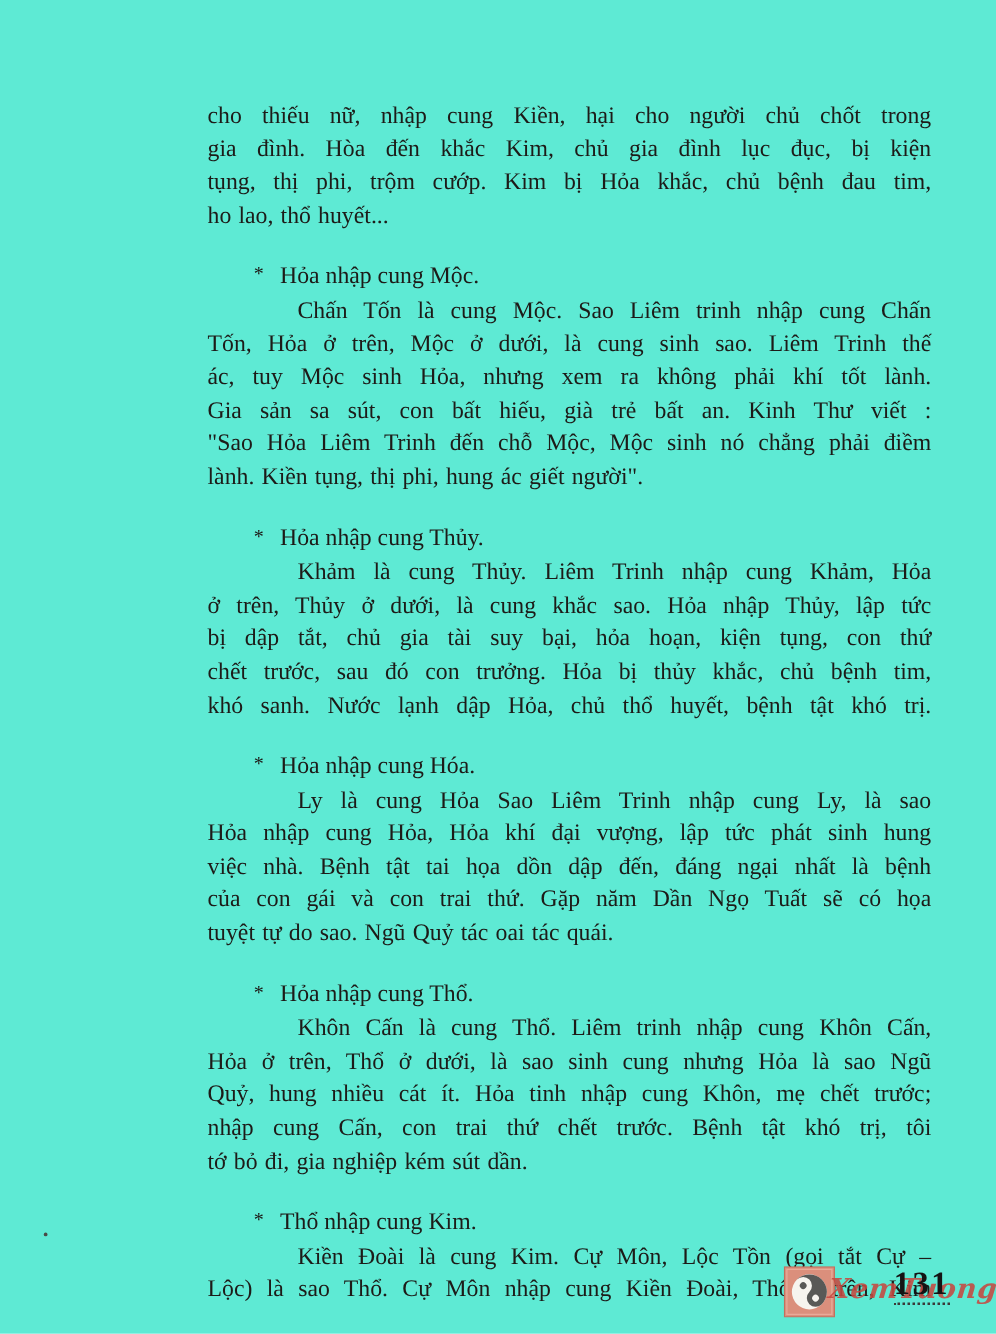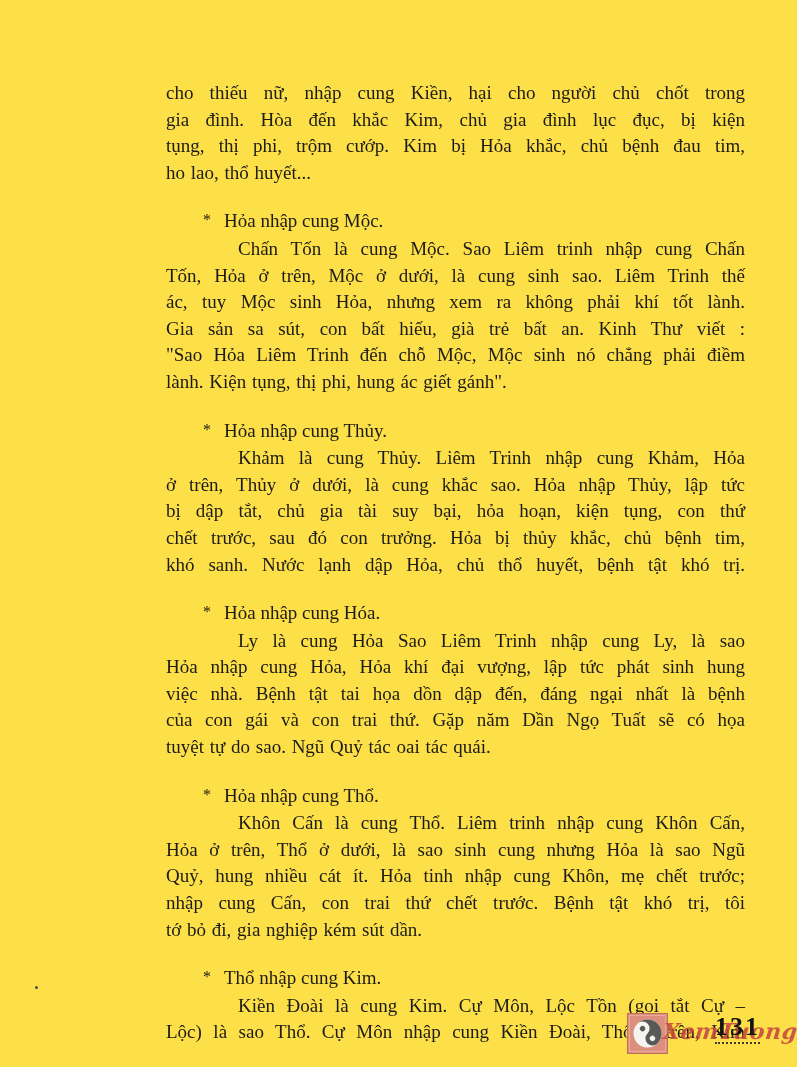--- a/index.html
+++ b/index.html
@@ -3,21 +3,21 @@
 <meta charset="utf-8">
 <style>
   html,body{margin:0;padding:0;}
   body{
     width:797px;height:1067px;position:relative;overflow:hidden;
     background:#fefefe;
     font-family:"Liberation Serif","DejaVu Serif",serif;
     color:#1d1b18;
   }
   .page{
-    position:absolute;inset:0;background:#fde047;
+    position:absolute;inset:0;background:#5eead4;
   }
   .text-col{
     position:absolute;left:166px;top:80px;width:579px;
   }
   .line{
     font-size:19px;line-height:26.6px;
     text-align:justify;text-align-last:justify;
     word-spacing:1px;
   }
   .line.last{text-align-last:left;}
@@ -73,21 +73,21 @@
     <div class="heading">
       <span class="bullet">*</span><span>Hỏa nhập cung Mộc.</span>
     </div>
 
     <div>
       <div class="line first">Chấn Tốn là cung Mộc. Sao Liêm trinh nhập cung Chấn</div>
       <div class="line">Tốn, Hỏa ở trên, Mộc ở dưới, là cung sinh sao. Liêm Trinh thế</div>
       <div class="line">ác, tuy Mộc sinh Hỏa, nhưng xem ra không phải khí tốt lành.</div>
       <div class="line">Gia sản sa sút, con bất hiếu, già trẻ bất an. Kinh Thư viết :</div>
       <div class="line">"Sao Hỏa Liêm Trinh đến chỗ Mộc, Mộc sinh nó chẳng phải điềm</div>
-      <div class="line last">lành. Kiện tụng, thị phi, hung ác giết gánh".</div>
+      <div class="line last">lành. Kiền tụng, thị phi, hung ác giết người".</div>
     </div>
 
     <div class="heading">
       <span class="bullet">*</span><span>Hỏa nhập cung Thủy.</span>
     </div>
 
     <div>
       <div class="line first">Khảm là cung Thủy. Liêm Trinh nhập cung Khảm, Hỏa</div>
       <div class="line">ở trên, Thủy ở dưới, là cung khắc sao. Hỏa nhập Thủy, lập tức</div>
       <div class="line">bị dập tắt, chủ gia tài suy bại, hỏa hoạn, kiện tụng, con thứ</div>

